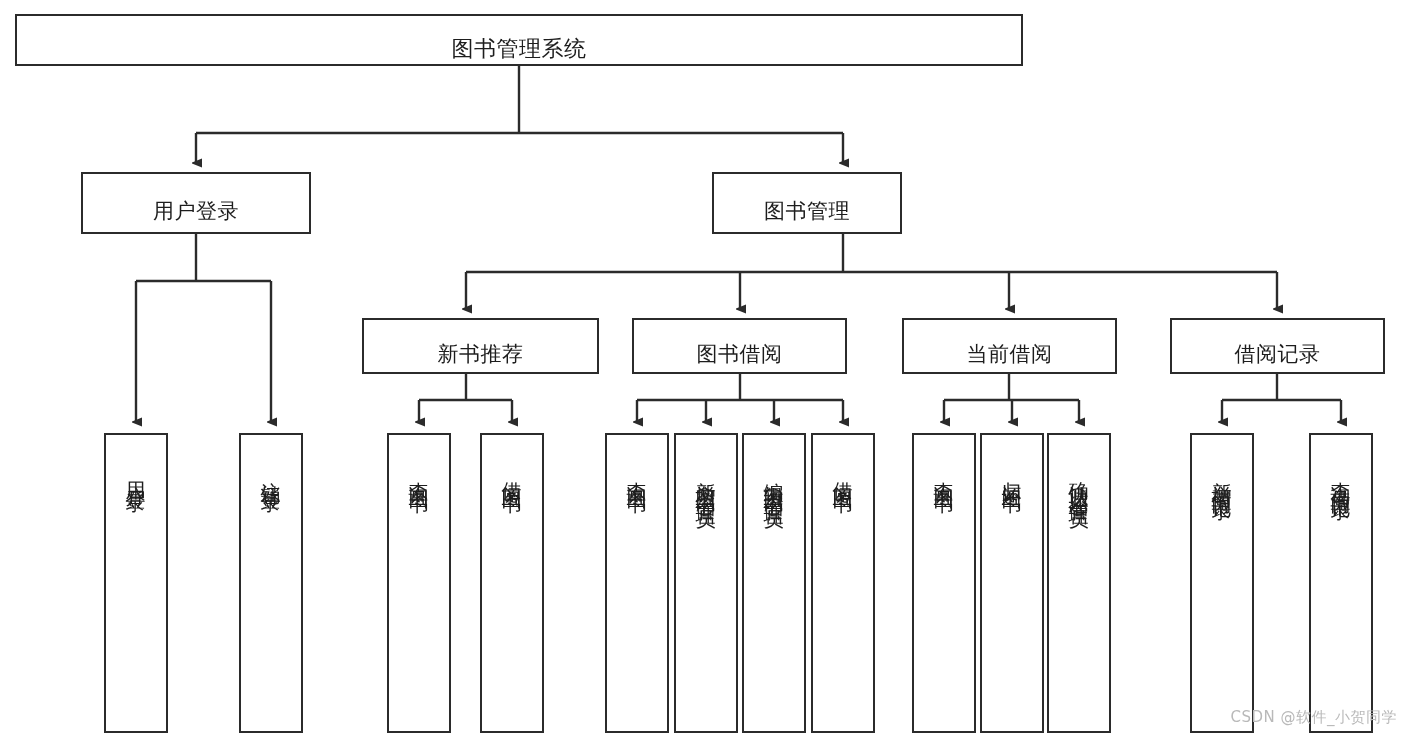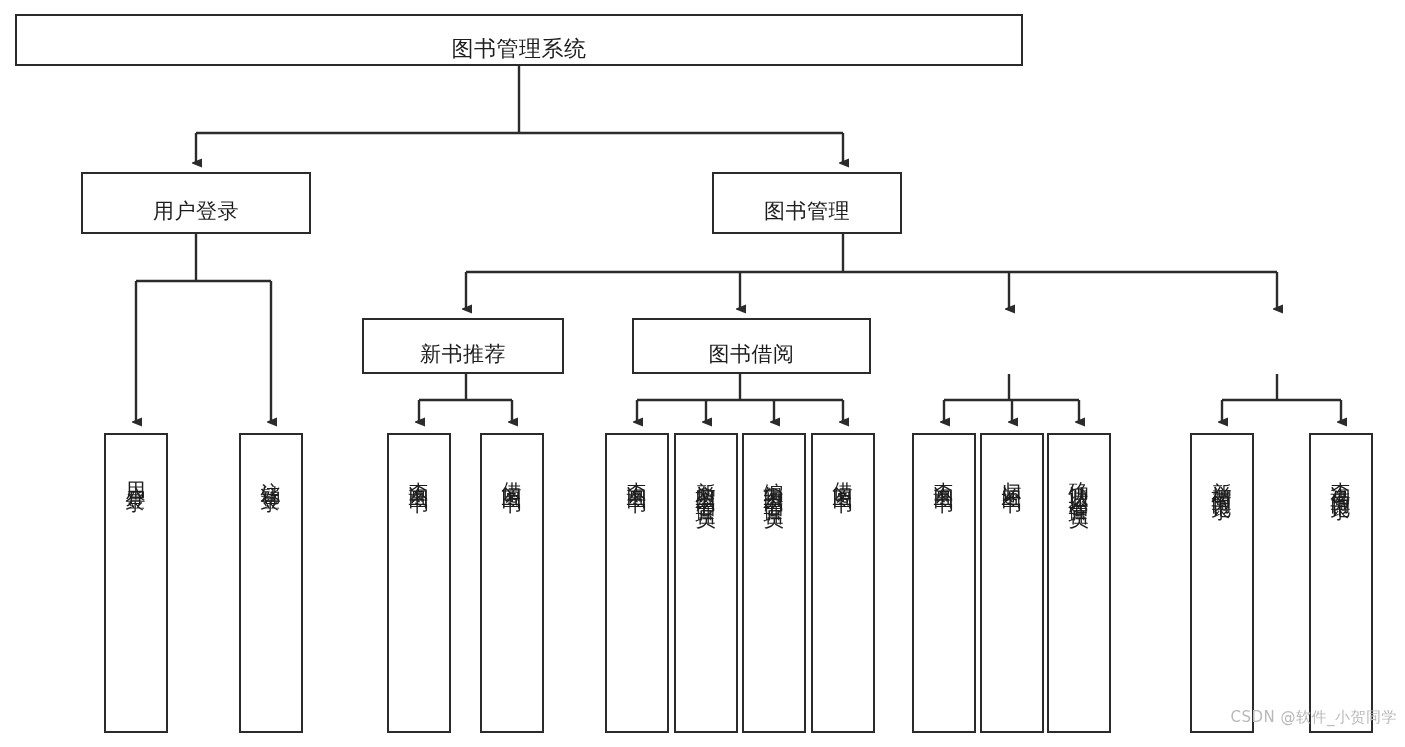--- a/index.html
+++ b/index.html
@@ -130,29 +130,35 @@
   </div>
 
   <div class="node level1" style="left:81px; top:172px; width:230px; height:62px;">
     <span class="label">用户登录</span>
   </div>
 
   <div class="node level1" style="left:712px; top:172px; width:190px; height:62px;">
     <span class="label">图书管理</span>
   </div>
 
-  <div class="node level2" style="left:362px; top:318px; width:202px; height:56px;">
+  <div class="node level2" style="left:362px; top:318px; width:237px; height:56px;">
     <span class="label">新书推荐</span>
   </div>
 
-  <div class="node level2" style="left:632px; top:318px; width:239px; height:56px;">
+  <div class="node level2" style="left:632px; top:318px; width:215px; height:56px;">
     <span class="label">图书借阅</span>
   </div>
 
-
+  <div class="node level2" style="left:902px; top:318px; width:215px; height:56px;">
+    <span class="label">当前借阅</span>
+  </div>
+
+  <div class="node level2" style="left:1170px; top:318px; width:215px; height:56px;">
+    <span class="label">借阅记录</span>
+  </div>
 
   <div class="node leaf" style="left:104px; top:433px; width:64px; height:300px;">
     <span class="label">用户登录</span>
   </div>
   <div class="node leaf" style="left:239px; top:433px; width:64px; height:300px;">
     <span class="label">注销登录</span>
   </div>
 
   <div class="node leaf" style="left:387px; top:433px; width:64px; height:300px;">
     <span class="label">查询图书</span>

